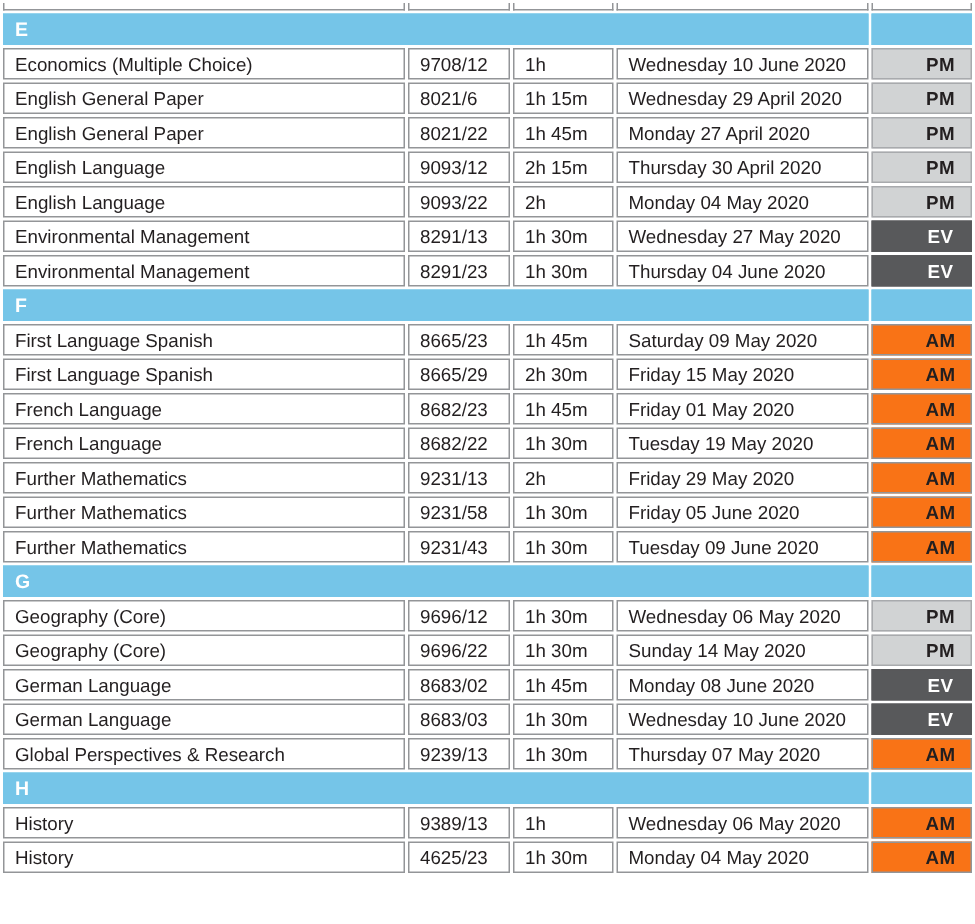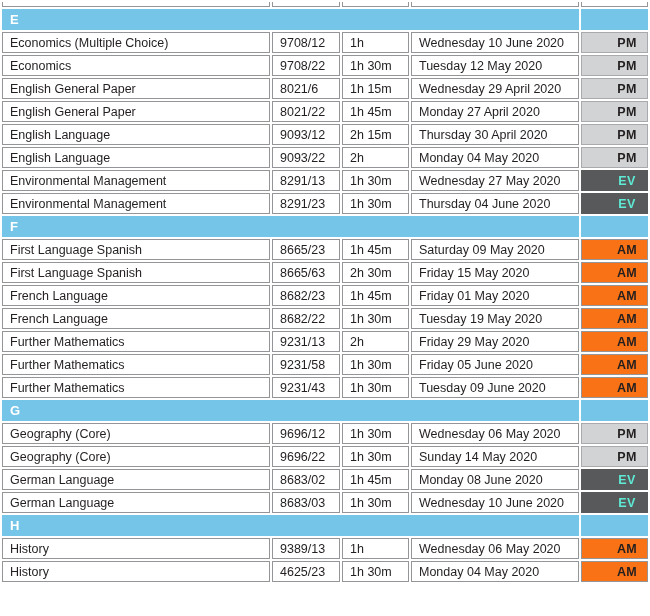--- a/index.html
+++ b/index.html
@@ -48,21 +48,21 @@
     letter-spacing: 0.3px;
     padding-left: 32px;
   }
   td.session.pm {
     background: #d1d3d4;
     border-color: #a8aaad;
   }
   td.session.ev {
     background: #58595b;
     border-color: #58595b;
-    color: #5eead4;
+    color: #ffffff;
   }
   td.session.am {
     background: #f97316;
   }
 </style>
 </head>
 <body>
 
 <table class="timetable">
   <colgroup>
@@ -85,27 +85,20 @@
         <td></td>
       </tr>
       <tr>
         <td>Economics (Multiple Choice)</td>
         <td>9708/12</td>
         <td>1h</td>
         <td>Wednesday 10 June 2020</td>
         <td class="session pm">PM</td>
       </tr>
       <tr>
-        <td>Economics</td>
-        <td>9708/22</td>
-        <td>1h 30m</td>
-        <td>Tuesday 12 May 2020</td>
-        <td class="session pm">PM</td>
-      </tr>
-      <tr>
         <td>English General Paper</td>
         <td>8021/6</td>
         <td>1h 15m</td>
         <td>Wednesday 29 April 2020</td>
         <td class="session pm">PM</td>
       </tr>
       <tr>
         <td>English General Paper</td>
         <td>8021/22</td>
         <td>1h 45m</td>
@@ -146,21 +139,21 @@
       </tr>
       <tr>
         <td>First Language Spanish</td>
         <td>8665/23</td>
         <td>1h 45m</td>
         <td>Saturday 09 May 2020</td>
         <td class="session am">AM</td>
       </tr>
       <tr>
         <td>First Language Spanish</td>
-        <td>8665/63</td>
+        <td>8665/29</td>
         <td>2h 30m</td>
         <td>Friday 15 May 2020</td>
         <td class="session am">AM</td>
       </tr>
       <tr>
         <td>French Language</td>
         <td>8682/23</td>
         <td>1h 45m</td>
         <td>Friday 01 May 2020</td>
         <td class="session am">AM</td>
@@ -218,20 +211,27 @@
         <td>Monday 08 June 2020</td>
         <td class="session ev">EV</td>
       </tr>
       <tr>
         <td>German Language</td>
         <td>8683/03</td>
         <td>1h 30m</td>
         <td>Wednesday 10 June 2020</td>
         <td class="session ev">EV</td>
       </tr>
+      <tr>
+        <td>Global Perspectives &amp; Research</td>
+        <td>9239/13</td>
+        <td>1h 30m</td>
+        <td>Thursday 07 May 2020</td>
+        <td class="session am">AM</td>
+      </tr>
       <tr class="band-row">
         <td colspan="4">H</td>
         <td></td>
       </tr>
       <tr>
         <td>History</td>
         <td>9389/13</td>
         <td>1h</td>
         <td>Wednesday 06 May 2020</td>
         <td class="session am">AM</td>

